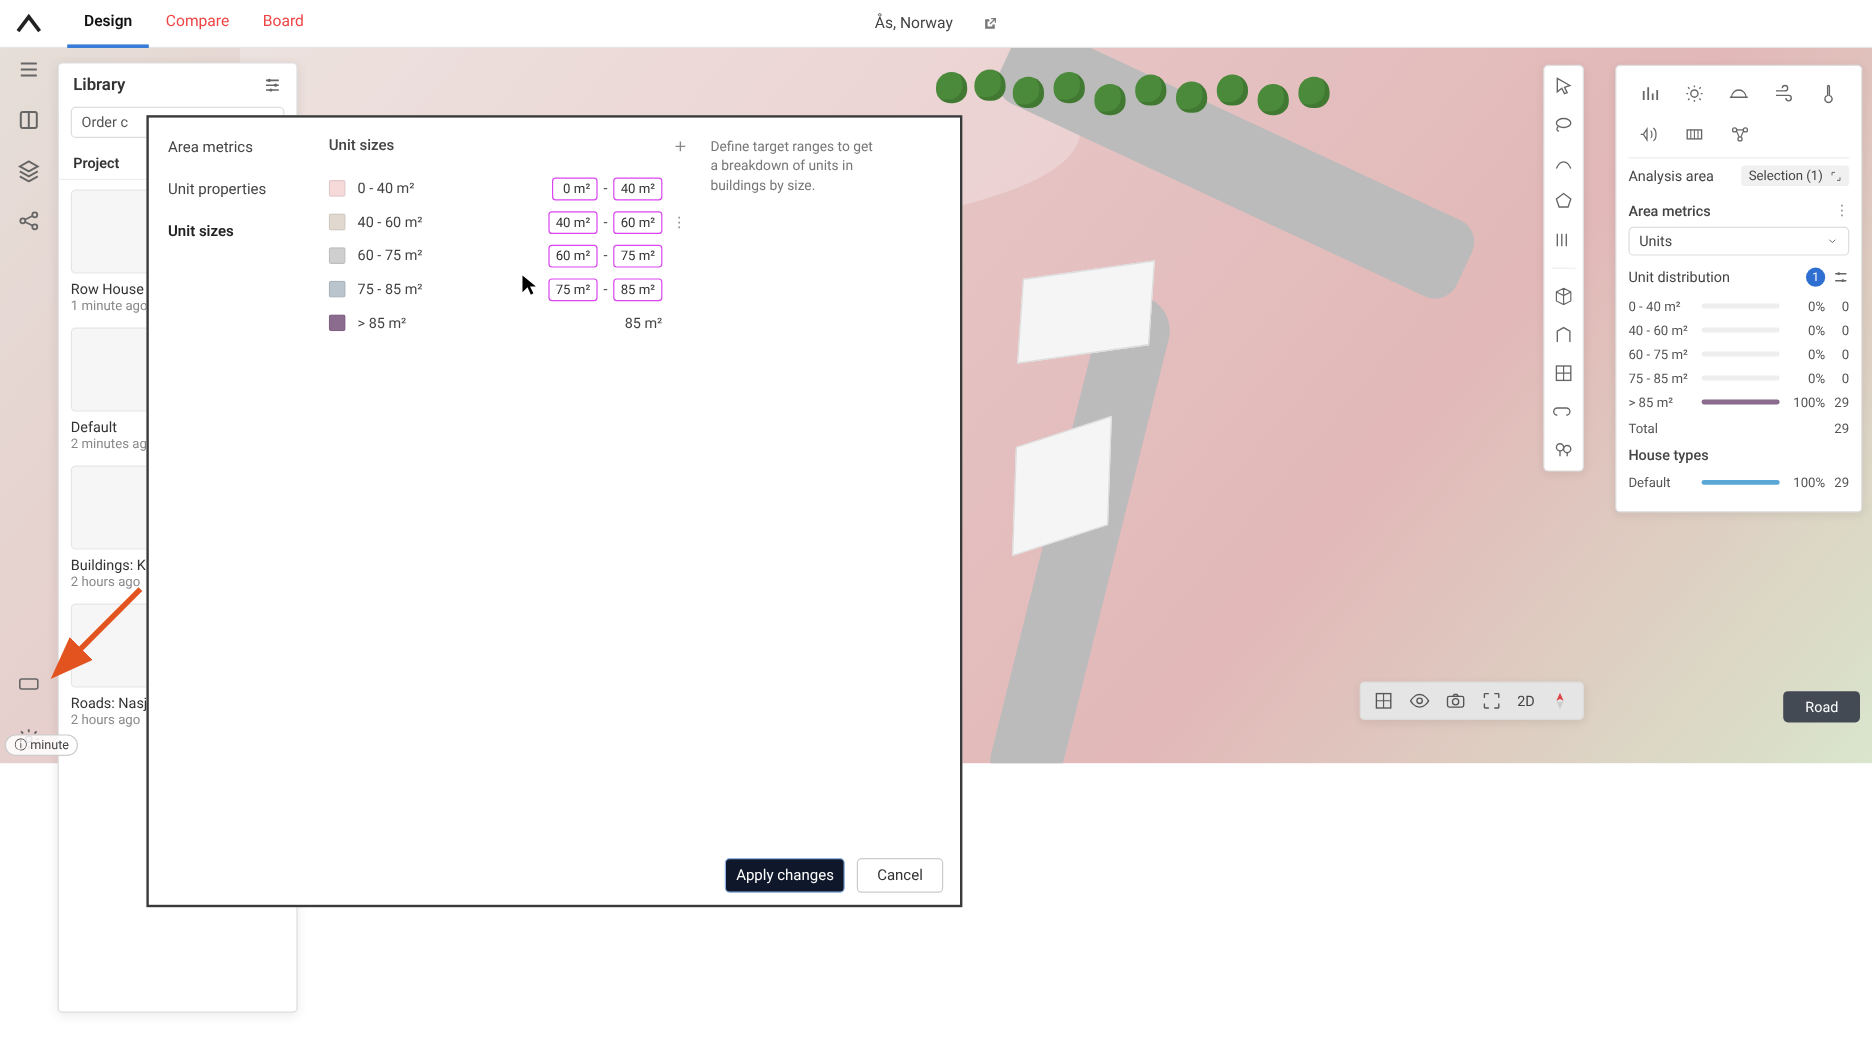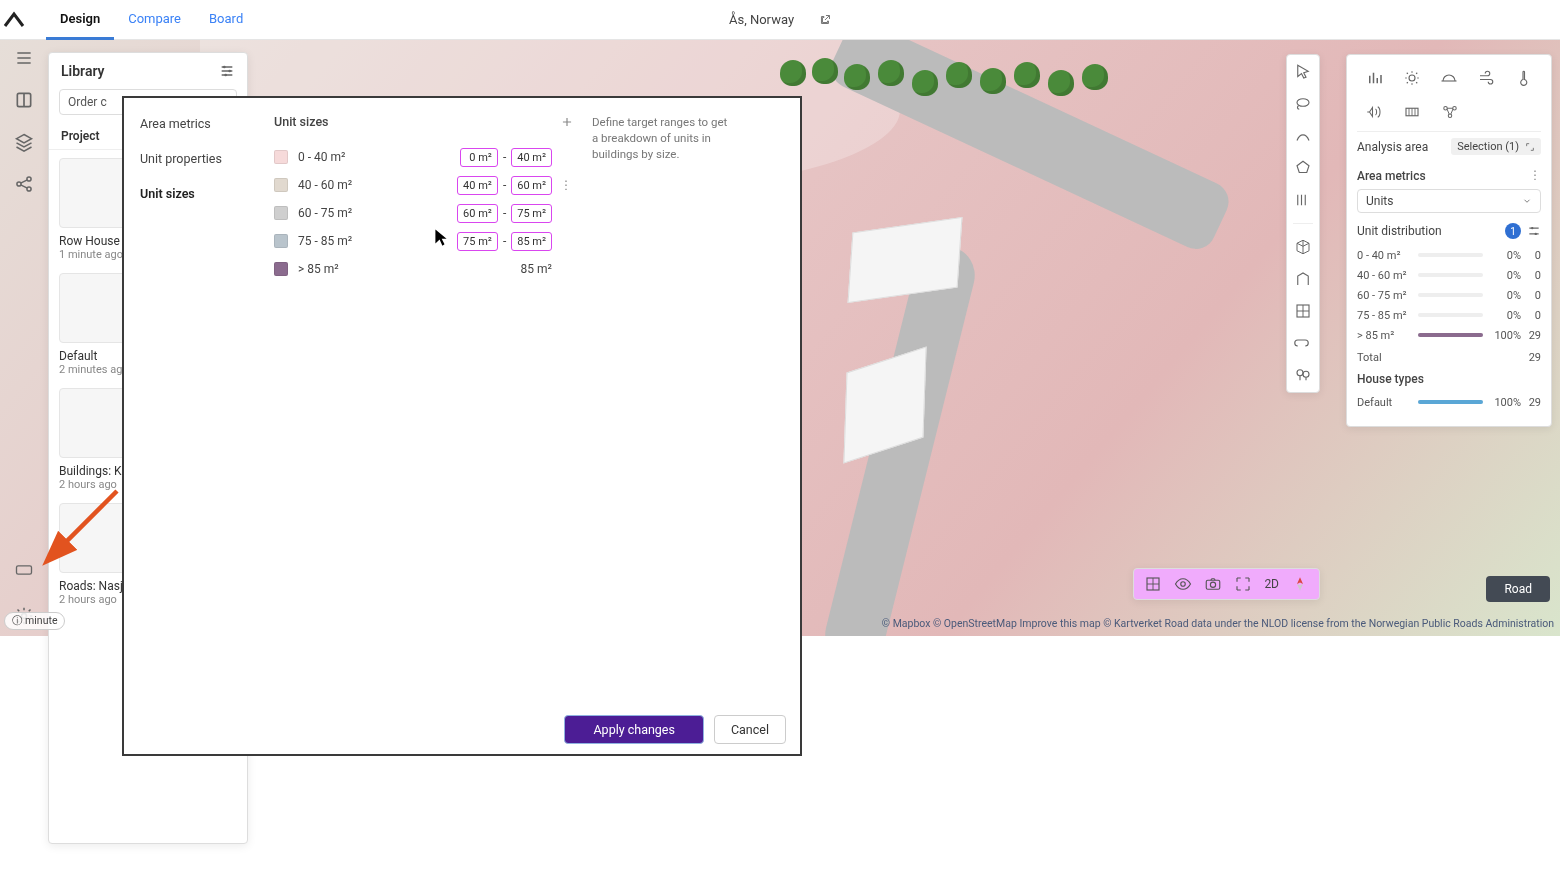--- a/index.html
+++ b/index.html
@@ -1,22 +1,22 @@
 <!DOCTYPE html>
 <html><head>
 <meta charset="utf-8">
 <style>
 * { box-sizing: border-box; margin: 0; padding: 0; font-family: -apple-system, BlinkMacSystemFont, "Segoe UI", Roboto, sans-serif; }
 html, body { width: 1560px; height: 880px; overflow: hidden; background: #fff; }
 
 
-.topbar { height: 40px; border-bottom: 1px solid #e5e5e5; display: flex; align-items: center; padding: 0 2px; position: relative; }
+.topbar { height: 40px; border-bottom: 1px solid #e5e5e5; display: flex; align-items: center; padding: 0 12px; position: relative; }
 .logo { width: 24px; height: 24px; margin-right: 20px; }
 .topbar-tabs { display: flex; gap: 0; }
-.topbar-tab { padding: 0 14px; font-size: 13px; color: #3b82f6; height: 40px; display: flex; align-items: center; cursor: pointer; border-bottom: 3px solid transparent; }
+.topbar-tab { padding: 0 14px; font-size: 13px; color: #ef4444; height: 40px; display: flex; align-items: center; cursor: pointer; border-bottom: 3px solid transparent; }
 .topbar-tab.active { color: #111; font-weight: 600; border-bottom-color: #3a7bd5; }
 .topbar-center { position: absolute; left: 50%; transform: translateX(-50%); font-size: 13px; color: #444; display: flex; align-items: center; gap: 25px; }
 
 
 .workspace { position: relative; height: 596px; }
 
 
 .map-bg { position: absolute; inset: 0; background: linear-gradient(130deg, #e6ded8 0%, #e6c3c3 45%, #e2b8b8 70%, #d9e5cc 100%); overflow: hidden; }
 .map-bg::before { content:""; position:absolute; top:0; left:200px; width:700px; height:150px; background: rgba(255,255,255,0.25); border-radius: 0 0 40% 50% / 0 0 80px 90px;}
 .tree { position:absolute; width:26px; height:26px; background:#4a8a3a; border-radius:50% 50% 45% 45%; box-shadow: inset -4px -3px 0 rgba(0,0,0,0.12); }
@@ -55,21 +55,21 @@
 .col-head { display:flex; justify-content:space-between; align-items:center; margin-bottom:14px;}
 .col-head h4 { font-size:12.5px; color:#444; font-weight:500;}
 .range-row { display:flex; align-items:center; height:28px; font-size:12px; color:#444;}
 .swatch { width:14px; height:14px; border-radius:2px; margin-right:10px; border:1px solid rgba(0,0,0,0.08);}
 .range-label { flex:1; }
 .range-inputs { display:flex; align-items:center; gap:5px; }
 .minibox { border:1px solid #d946ef; border-radius:3px; padding:2px 5px; font-size:11px; color:#333; min-width:38px; text-align:right;}
 .row-menu { width:16px; text-align:center; color:#888; margin-left:6px; cursor:pointer;}
 .modal-desc { width:170px; padding: 0 8px 0 18px; font-size:11.5px; color:#777; line-height:1.4;}
 .modal-foot { padding:10px 14px; display:flex; justify-content:flex-end; gap:10px; border-top:0;}
-.btn-primary { background:#4c1d95; border:1px solid #8fb3e0; color:#fff; padding:6px 28px; border-radius:4px; font-size:12.5px; cursor:pointer; }
+.btn-primary { background:#0f172a; border:1px solid #8fb3e0; color:#fff; padding:6px 8px; border-radius:4px; font-size:12.5px; cursor:pointer; }
 .btn-secondary { background:#fff; border:1px solid #ccc; color:#333; padding:6px 16px; border-radius:4px; font-size:12.5px; cursor:pointer;}
 
 
 .fake-cursor { position:absolute; width:14px; height:20px; pointer-events:none; }
 
 
 .right-tools { position:absolute; right:240px; top:14px; width:34px; background:#fff; border:1px solid #ddd; border-radius:4px; box-shadow:0 2px 8px rgba(0,0,0,0.08); display:flex; flex-direction:column; align-items:center; padding:8px 0; gap:14px;}
 .right-tools .ico { width:18px; height:18px; color:#666; cursor:pointer;}
 .right-tools .sep { width:20px; height:1px; background:#eee;}
 
@@ -85,21 +85,21 @@
 .badge-blue { background:#2f6fd2; color:#fff; border-radius:50%; width:16px; height:16px; font-size:10px; display:flex; align-items:center; justify-content:center;}
 .dist-row { display:flex; align-items:center; font-size:11px; color:#555; height:20px;}
 .dist-label { width:55px; }
 .dist-bar { flex:1; height:4px; background:#eee; border-radius:2px; margin:0 6px; position:relative;}
 .dist-bar-fill { position:absolute; left:0; top:0; bottom:0; border-radius:2px;}
 .dist-pct { width:32px; text-align:right;}
 .dist-count { width:20px; text-align:right;}
 .totals { display:flex; justify-content:space-between; margin-top:6px; font-size:11px; color:#555; }
 
 
-.bottombar { position:absolute; right:240px; bottom:36px; background:#f0abfc; border:1px solid #ddd; border-radius:4px; box-shadow:0 2px 8px rgba(0,0,0,0.08); display:flex; align-items:center; gap:12px; padding:6px 10px;}
+.bottombar { position:absolute; right:240px; bottom:36px; background:#e5e5e5; border:1px solid #ddd; border-radius:4px; box-shadow:0 2px 8px rgba(0,0,0,0.08); display:flex; align-items:center; gap:12px; padding:6px 10px;}
 .bottombar .ico { width:18px; height:18px; color:#555; cursor:pointer;}
 .help-btn { position:absolute; right:10px; bottom:34px; background:#434a54; color:#fff; font-size:12px; padding:6px 18px; border-radius:4px; cursor:pointer;}
 .attrib { position:absolute; right:6px; bottom:6px; font-size:10.5px; color:#4a5a7a; }
 .mapbox-badge { position:absolute; left:4px; bottom:6px; font-size:10.5px; background:rgba(255,255,255,0.85); color:#444; border-radius:10px; padding:1px 7px; border:1px solid #ccc;}
 </style>
 </head>
 <body>
 
 <div class="topbar">
   <div class="logo">
@@ -485,15 +485,14 @@
         <path d="M4 4h5M4 4v5M20 4h-5M20 4v5M4 20h5M4 20v-5M20 20h-5M20 20v-5" stroke="#555" stroke-width="1.5" fill="none"></path>
       </svg>
     <span style="font-size:12px; color:#444; cursor:pointer;">2D</span>
     <svg class="ico" viewBox="0 0 24 24">
         <path d="M12 3l4 9-4-2-4 2z" fill="#d44"></path>
         <path d="M12 21l4-9-4 2-4-2z" fill="#ccc"></path>
       </svg>
   </div>
 
   <div class="help-btn">Road</div>
-  <div class="attrib">© Mapbox © OpenStreetMap  Improve this map  © Kartverket  Road data under the NLOD license from the Norwegian Public Roads Administration</div>
   <div class="mapbox-badge">ⓘ minute</div>
 </div>
 
 </body></html>

